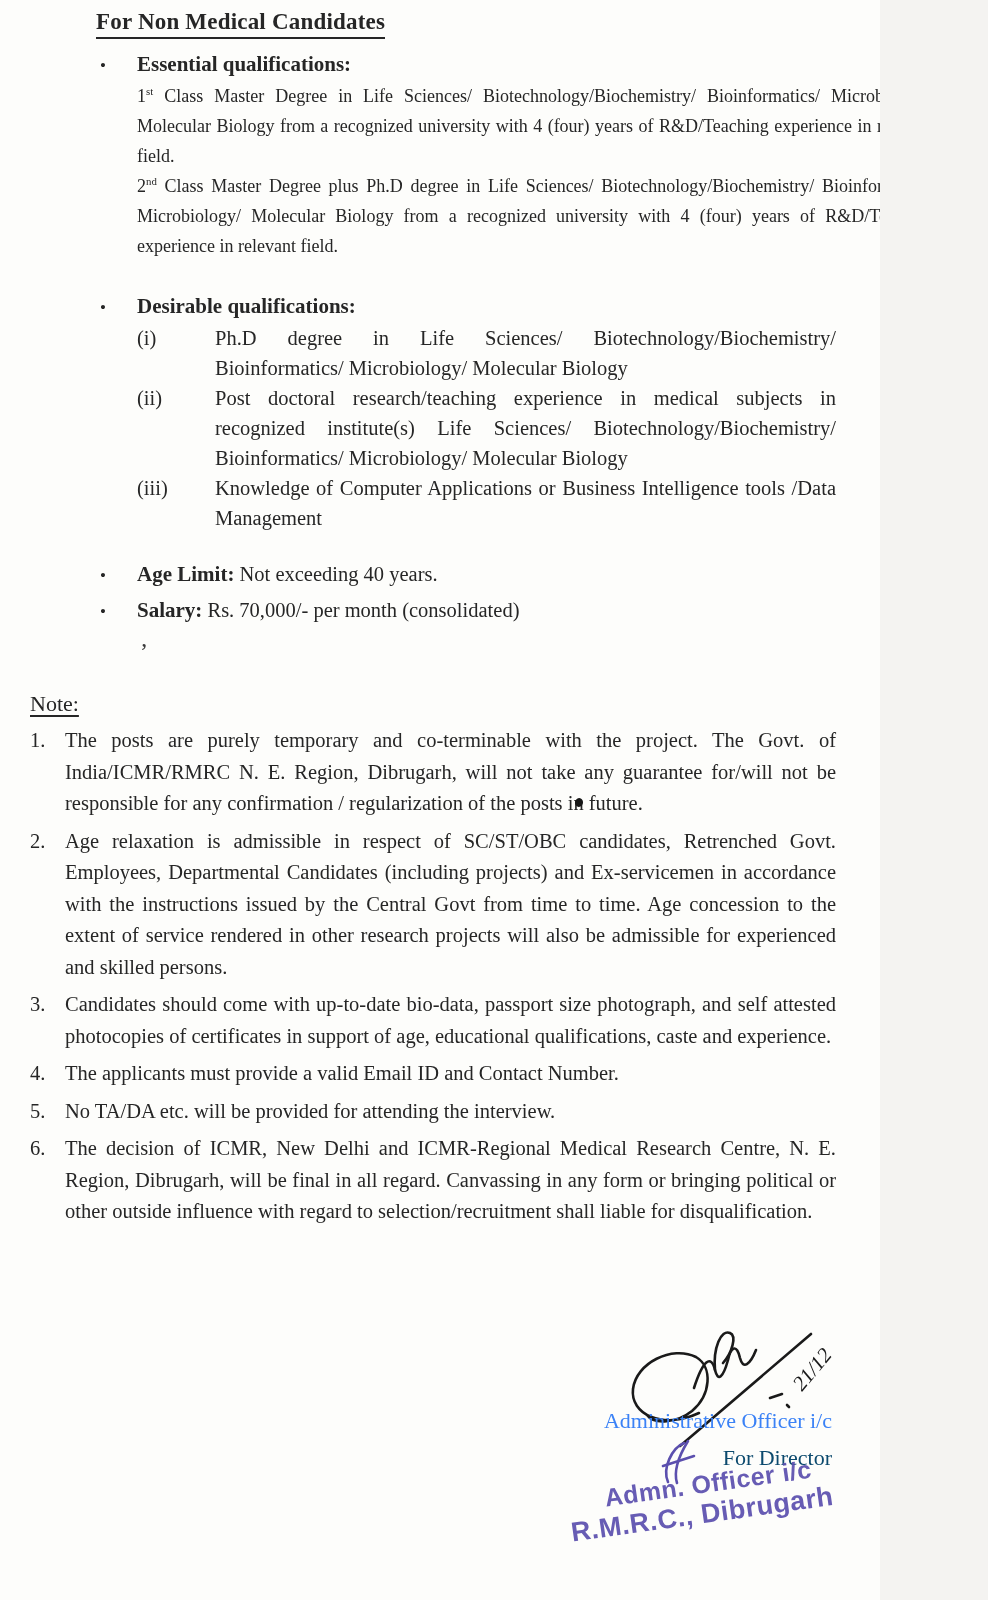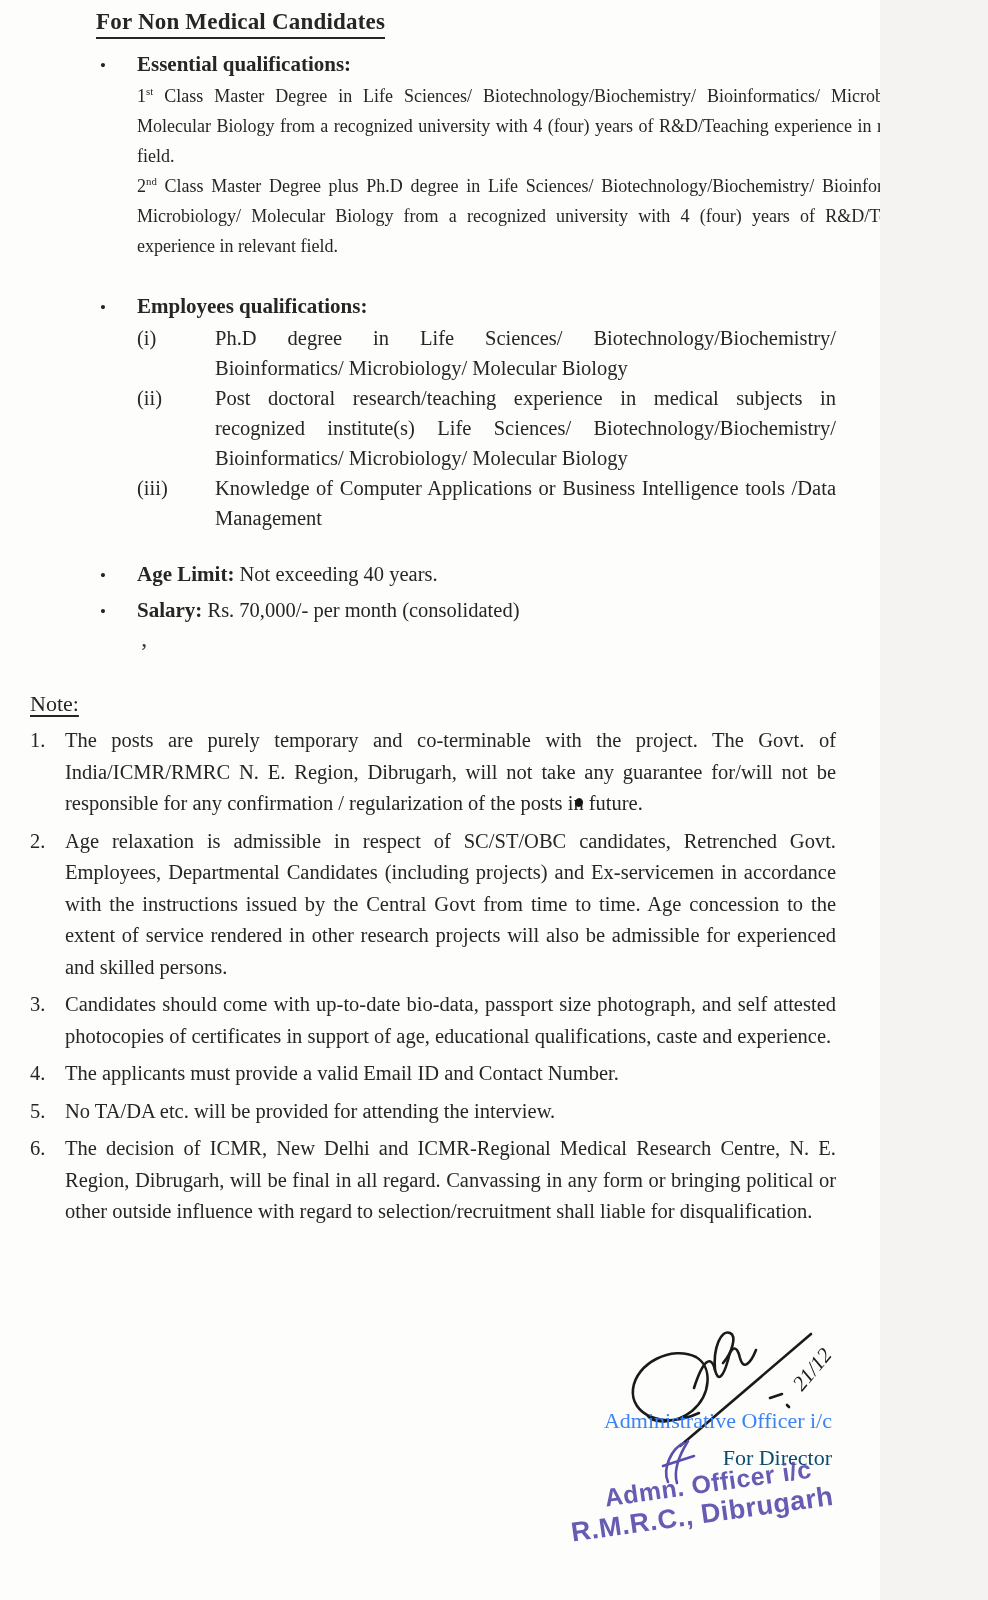--- a/index.html
+++ b/index.html
@@ -119,21 +119,21 @@
     <span class="blabel">Essential qualifications:</span>
   </div>
 
   <p class="qual-para"><span>1</span><sup>st</sup><span> Class Master Degree in Life Sciences/ Biotechnology/Biochemistry/ Bioinformatics/ Microbiology/ Molecular Biology from a recognized university with 4 (four) years of R&amp;D/Teaching experience in relevant field.</span></p>
 
 
   <p class="qual-para"><span>2</span><sup>nd</sup><span> Class Master Degree plus Ph.D degree in Life Sciences/ Biotechnology/Biochemistry/ Bioinformatics/ Microbiology/ Molecular Biology from a recognized university with 4 (four) years of R&amp;D/Teaching experience in relevant field.</span></p>
 
   <div class="bullet-row gap-30">
     <span class="bullet">•</span>
-    <span class="blabel">Employees qualifications:</span>
+    <span class="blabel">Desirable qualifications:</span>
   </div>
 
   <div class="roman-item">
     <span class="marker">(i)</span>
     <span class="rtext">Ph.D degree in Life Sciences/ Biotechnology/Biochemistry/ Bioinformatics/ Microbiology/ Molecular Biology</span>
   </div>
   <div class="roman-item">
     <span class="marker">(ii)</span>
     <span class="rtext">Post doctoral research/teaching experience in medical subjects in recognized institute(s) Life Sciences/ Biotechnology/Biochemistry/ Bioinformatics/ Microbiology/ Molecular Biology</span>
   </div>

